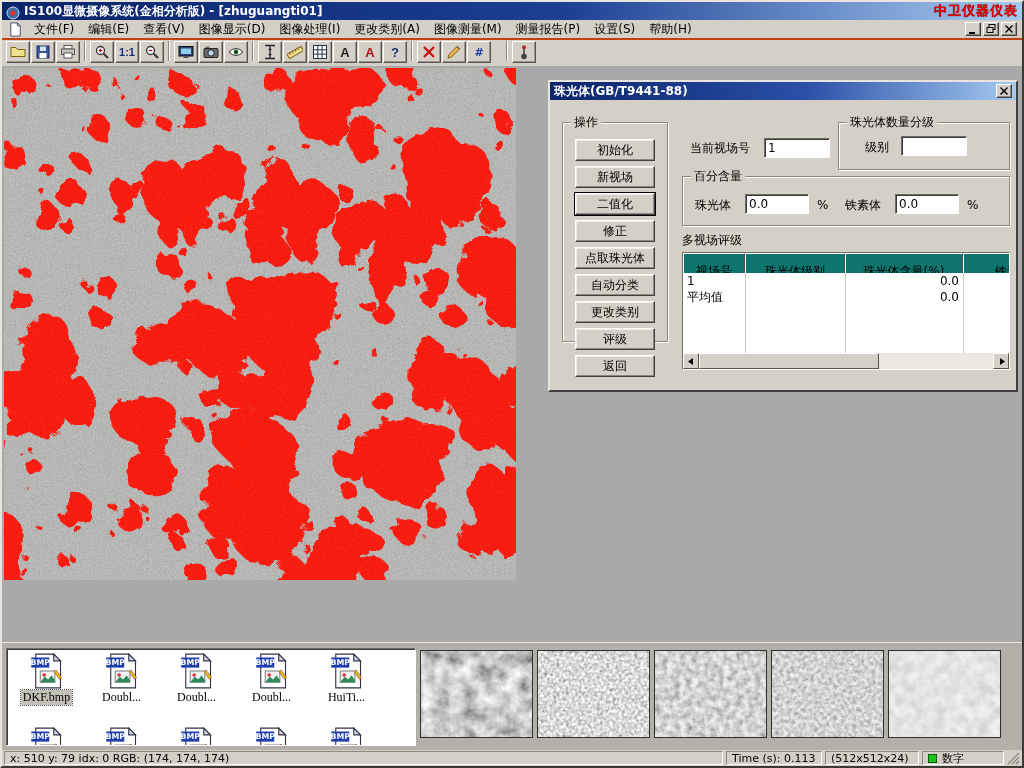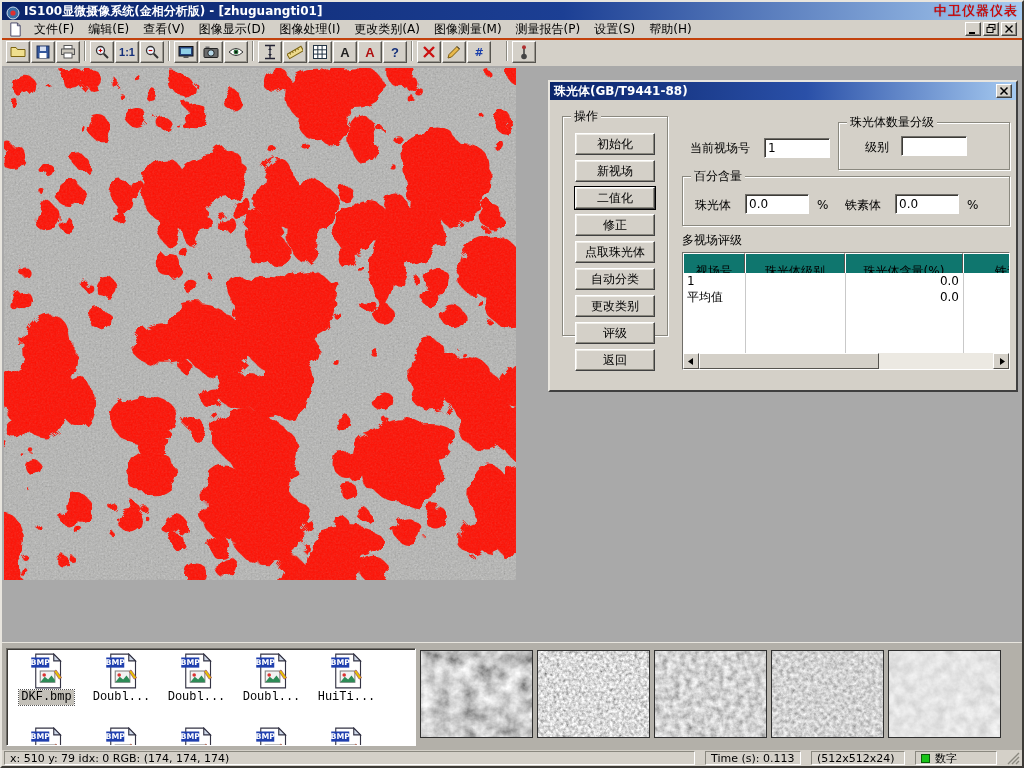--- a/index.html
+++ b/index.html
@@ -1,21 +1,21 @@
 <!DOCTYPE html>
 <html><head>
 <meta charset="utf-8">
 <style>
 *{margin:0;padding:0;box-sizing:border-box}
 html,body{width:1024px;height:768px;overflow:hidden;font-family:"DejaVu Sans",sans-serif}
 body{background:#3a6ea5}
 .win{position:relative;width:1024px;height:768px;background:#d4d0c8;border:2px solid;border-color:#e8e5de #3c3a36 #3c3a36 #e8e5de}
 
 .titlebar{position:absolute;left:0;top:0;right:0;height:18px;background:linear-gradient(90deg,#0a246a 0%,#1c3f94 55%,#a6caf0 100%);display:flex;align-items:flex-end;gap:4px;padding:0 4px;color:#fff;font-size:12px;font-weight:bold;white-space:nowrap}
-.watermark{margin-left:auto;color:#e00000;font-size:13px;font-weight:normal;letter-spacing:1px;text-shadow:0 0 1px #600}
+.watermark{margin-left:auto;color:#e00000;font-size:13px;font-weight:bold;letter-spacing:1px;text-shadow:0 0 1px #600}
 
 .menubar{position:absolute;left:0;top:18px;right:0;height:20px;display:flex;align-items:center;font-size:12px;background:#d4d0c8;border-bottom:2px solid #c2410c;padding:0 2px}
 .menu-item{padding:2px 7px;cursor:default;white-space:nowrap}
 .mdi{margin-left:auto;display:flex;gap:2px;padding-right:3px}
 .smallbtn{width:16px;height:14px;background:#d4d0c8;border:1px solid;border-color:#fff #404040 #404040 #fff;box-shadow:inset -1px -1px 0 #8a887f;display:flex;align-items:center;justify-content:center;padding:0}
 
 .toolbar{position:absolute;left:0;top:38px;right:0;height:26px;display:flex;align-items:flex-start;padding:1px 4px;gap:1px;background:#d4d0c8}
 .tbtn{width:24px;height:22px;flex:0 0 auto;background:#d4d0c8;border:1px solid;border-color:#fff #55534e #55534e #fff;box-shadow:inset -1px -1px 0 #9a978f;display:flex;align-items:center;justify-content:center;padding:0}
 .tsep{width:2px;height:20px;border-left:1px solid #8a887f;border-right:1px solid #fff;margin:0 3px}
 .glyph{font-size:11px;font-weight:bold;color:#15307a;line-height:1}
@@ -44,26 +44,26 @@
 .hscroll{position:absolute;left:0;bottom:0;height:16px;width:326px;background:#ece9e2;display:flex;align-items:center}
 .sbtn{width:16px;height:16px;background:#d4d0c8;border:1px solid;border-color:#fff #55534e #55534e #fff;display:flex;align-items:center;justify-content:center;flex:0 0 auto;padding:0}
 .sthumb{width:180px;height:16px;background:#d4d0c8;border:1px solid;border-color:#fff #55534e #55534e #fff}
 .strack{flex:1}
 
 .bottom{position:absolute;left:0;top:640px;width:1020px;height:108px;background:#b3b0a9;border-top:1px solid #e8e5de}
 .filelist{position:absolute;left:4px;top:5px;width:410px;height:98px;background:#fff;border:1px solid;border-color:#6f6d68 #fff #fff #6f6d68;box-shadow:inset 1px 1px 0 #3c3a36;overflow:hidden}
 .frow{position:absolute;left:2px;top:4px;display:flex}
 .frow2{position:absolute;left:2px;top:78px;display:flex}
 .fitem{width:75px;display:flex;flex-direction:column;align-items:center}
-.flabel{font-family:Liberation Mono, monospace;font-size:12px;line-height:15px;padding:0 2px;white-space:nowrap;margin-top:1px}
+.flabel{font-family:Liberation Serif, serif;font-size:12px;line-height:15px;padding:0 2px;white-space:nowrap;margin-top:1px}
 .fitem.selected .flabel{background:#c3c0b8;outline:1px dotted #555}
 .thumbs{position:absolute;left:418px;top:7px;display:flex;gap:4px}
 .thumb{width:113px;height:88px;border:1px solid #2f2f2f;background:#888;overflow:hidden}
 
-.statusbar{position:absolute;left:0;top:748px;width:1020px;height:16px;background:#d4d0c8;display:flex;align-items:center;gap:10px;padding:0 2px;font-size:11px}
+.statusbar{position:absolute;left:0;top:748px;width:1020px;height:16px;background:#d4d0c8;display:flex;align-items:center;gap:3px;padding:0 2px;font-size:11px}
 .spanel{height:14px;border:1px solid;border-color:#8a887f #fff #fff #8a887f;display:flex;align-items:center;padding:0 5px;white-space:nowrap}
 .spanel.pos{flex:1}
 .led{width:9px;height:9px;background:#19c419;border:1px solid #0a5c0a;margin-right:5px}
 </style>
 </head>
 <body>
 
 <svg width="0" height="0" style="position:absolute">
   <defs>
     <symbol id="bmpicon" viewBox="0 0 32 32">
@@ -610,21 +610,21 @@
       <div class="dtitle">
         <span>珠光体(GB/T9441-88)</span>
         <button class="smallbtn" style="margin-left:auto">
             <svg width="12" height="12" viewBox="0 0 12 12">
               <path d="M2.5 2.5l7 7M9.5 2.5l-7 7" stroke="#000" stroke-width="1.5"></path>
             </svg>
           </button>
       </div>
       <div class="dbody">
 
-        <div class="group" style="left:12px;top:16px;width:106px;height:220px">
+        <div class="group" style="left:12px;top:22px;width:106px;height:220px">
           <span class="legend">操作</span>
           <button class="dbtn" style="top:16px">初始化</button>
           <button class="dbtn" style="top:43px">新视场</button>
           <button class="dbtn default" style="top:70px">二值化</button>
           <button class="dbtn" style="top:97px">修正</button>
           <button class="dbtn" style="top:124px">点取珠光体</button>
           <button class="dbtn" style="top:151px">自动分类</button>
           <button class="dbtn" style="top:178px">更改类别</button>
           <button class="dbtn" style="top:205px">评级</button>
           <button class="dbtn" style="top:232px">返回</button>

